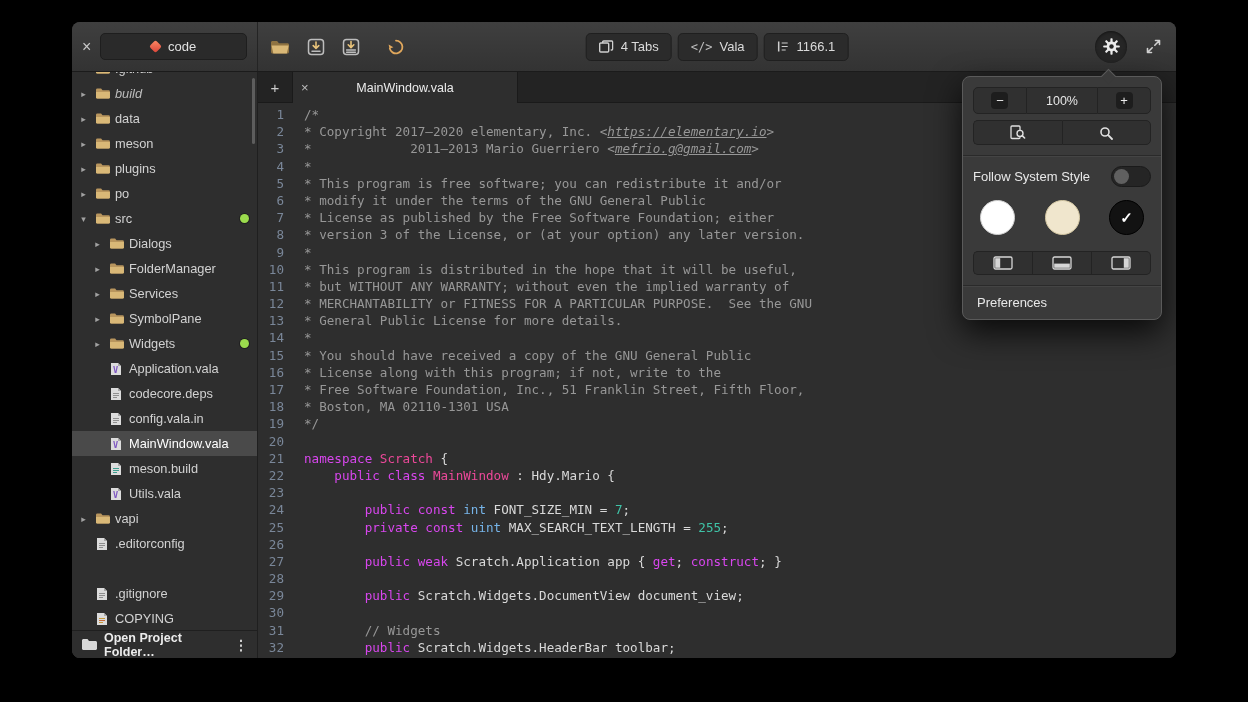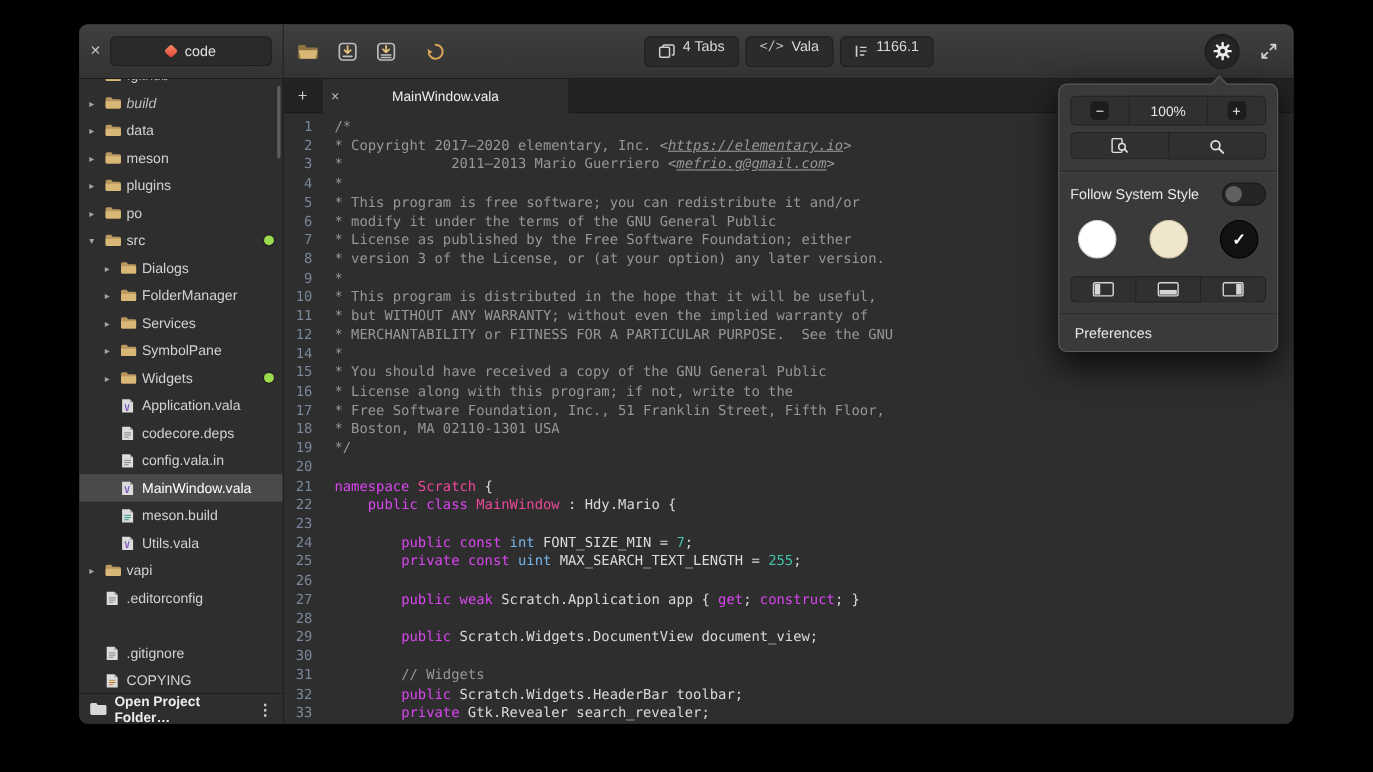--- a/index.html
+++ b/index.html
@@ -11,21 +11,21 @@
   
   .headerbar{height:50px;flex:0 0 50px;background:linear-gradient(#3f3f3f,#333);border-bottom:1px solid #1b1b1b;display:flex}
   .hb-left{width:186px;flex:0 0 186px;border-right:1px solid #242424;display:flex;align-items:center;padding:0 10px;gap:9px}
   .close-btn{color:#c8c8c8;font-size:16px;line-height:1}
   .project-pill{flex:1;height:27px;background:#2a2a2a;border:1px solid #1e1e1e;border-radius:5px;display:flex;align-items:center;justify-content:center;gap:8px;color:#e0e0e0;font-size:13px}
   .diamond{width:9px;height:9px;background:linear-gradient(135deg,#ff8a65,#d84338);transform:rotate(45deg);border-radius:2px;flex:0 0 9px}
   .hb-main{flex:1;position:relative;display:flex;align-items:center;padding:0 14px 0 12px}
   .hb-icons{display:flex;align-items:center;gap:17px}
   .hb-icons .gap{margin-left:10px}
   .hb-center{position:absolute;left:50%;top:50%;transform:translate(-50%,-50%);display:flex;gap:6px}
-  .pill{height:28px;background:#2b2b2b;border:1px solid #1f1f1f;border-radius:5px;display:flex;gap:7px;padding:0 12px;color:#dadada;font-size:13px;white-space:nowrap}
+  .pill{height:28px;background:#2b2b2b;border:1px solid #1f1f1f;border-radius:5px;display:flex;align-items:center;gap:7px;padding:0 12px;color:#dadada;font-size:13px;white-space:nowrap}
   .lang-brackets{color:#bdbdbd;font-family:"DejaVu Sans Mono",monospace;font-size:12px}
   .hb-right{margin-left:auto;display:flex;align-items:center;gap:18px}
   .gear-btn{width:32px;height:32px;border-radius:50%;background:#262626;display:flex;align-items:center;justify-content:center;box-shadow:inset 0 1px 3px rgba(0,0,0,.5)}
   .iconbtn{display:flex;align-items:center;justify-content:center}
 
   
   .winbody{flex:1;display:flex;min-height:0}
   .sidebar{width:186px;flex:0 0 186px;background:#2e2e2e;border-right:1px solid #1f1f1f;display:flex;flex-direction:column;position:relative}
   .tree{flex:1;overflow:hidden;position:relative}
   .tree-inner{position:relative;top:-16px}
@@ -493,20 +493,24 @@
               </div>
               <div class="code-line">
                 <span class="gutter">11</span>
                 <span class="code-text"><span class="tok-c">* but WITHOUT ANY WARRANTY; without even the implied warranty of</span></span>
               </div>
               <div class="code-line">
                 <span class="gutter">12</span>
                 <span class="code-text"><span class="tok-c">* MERCHANTABILITY or FITNESS FOR A PARTICULAR PURPOSE.  See the GNU</span></span>
               </div>
               <div class="code-line">
+                <span class="gutter">13</span>
+                <span class="code-text"><span class="tok-c">* General Public License for more details.</span></span>
+              </div>
+              <div class="code-line">
                 <span class="gutter">14</span>
                 <span class="code-text"><span class="tok-c">*</span></span>
               </div>
               <div class="code-line">
                 <span class="gutter">15</span>
                 <span class="code-text"><span class="tok-c">* You should have received a copy of the GNU General Public</span></span>
               </div>
               <div class="code-line">
                 <span class="gutter">16</span>
                 <span class="code-text"><span class="tok-c">* License along with this program; if not, write to the</span></span>

